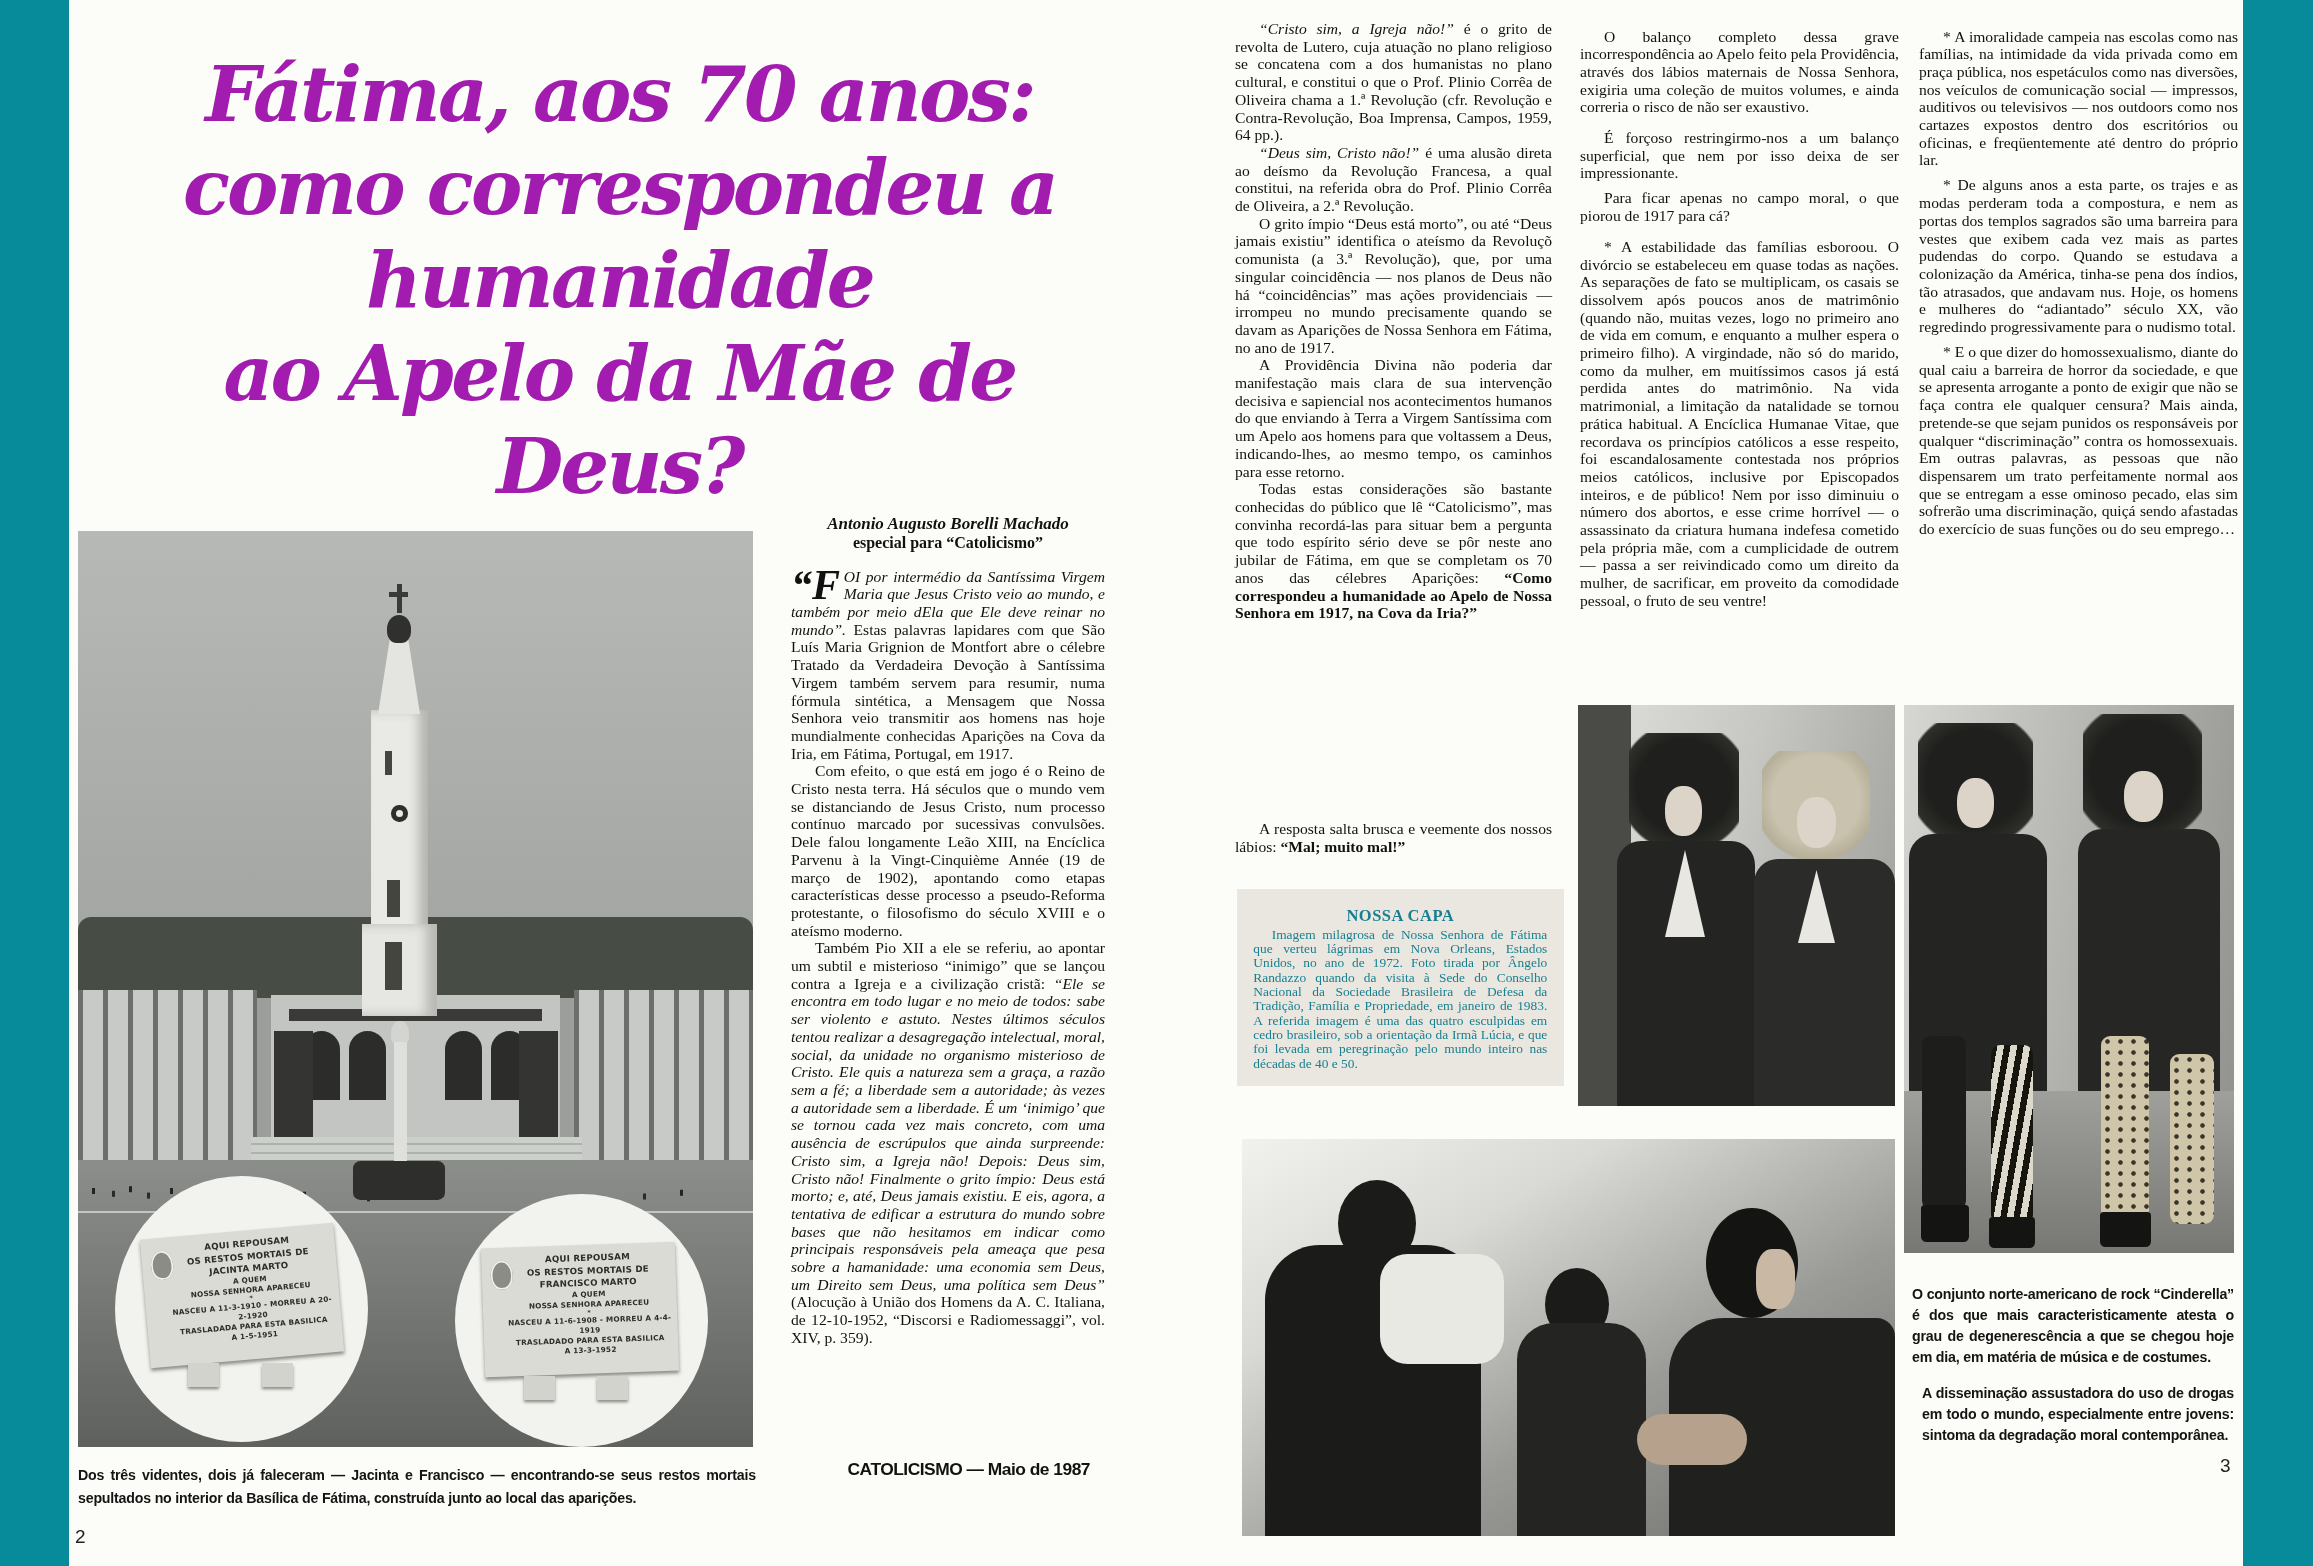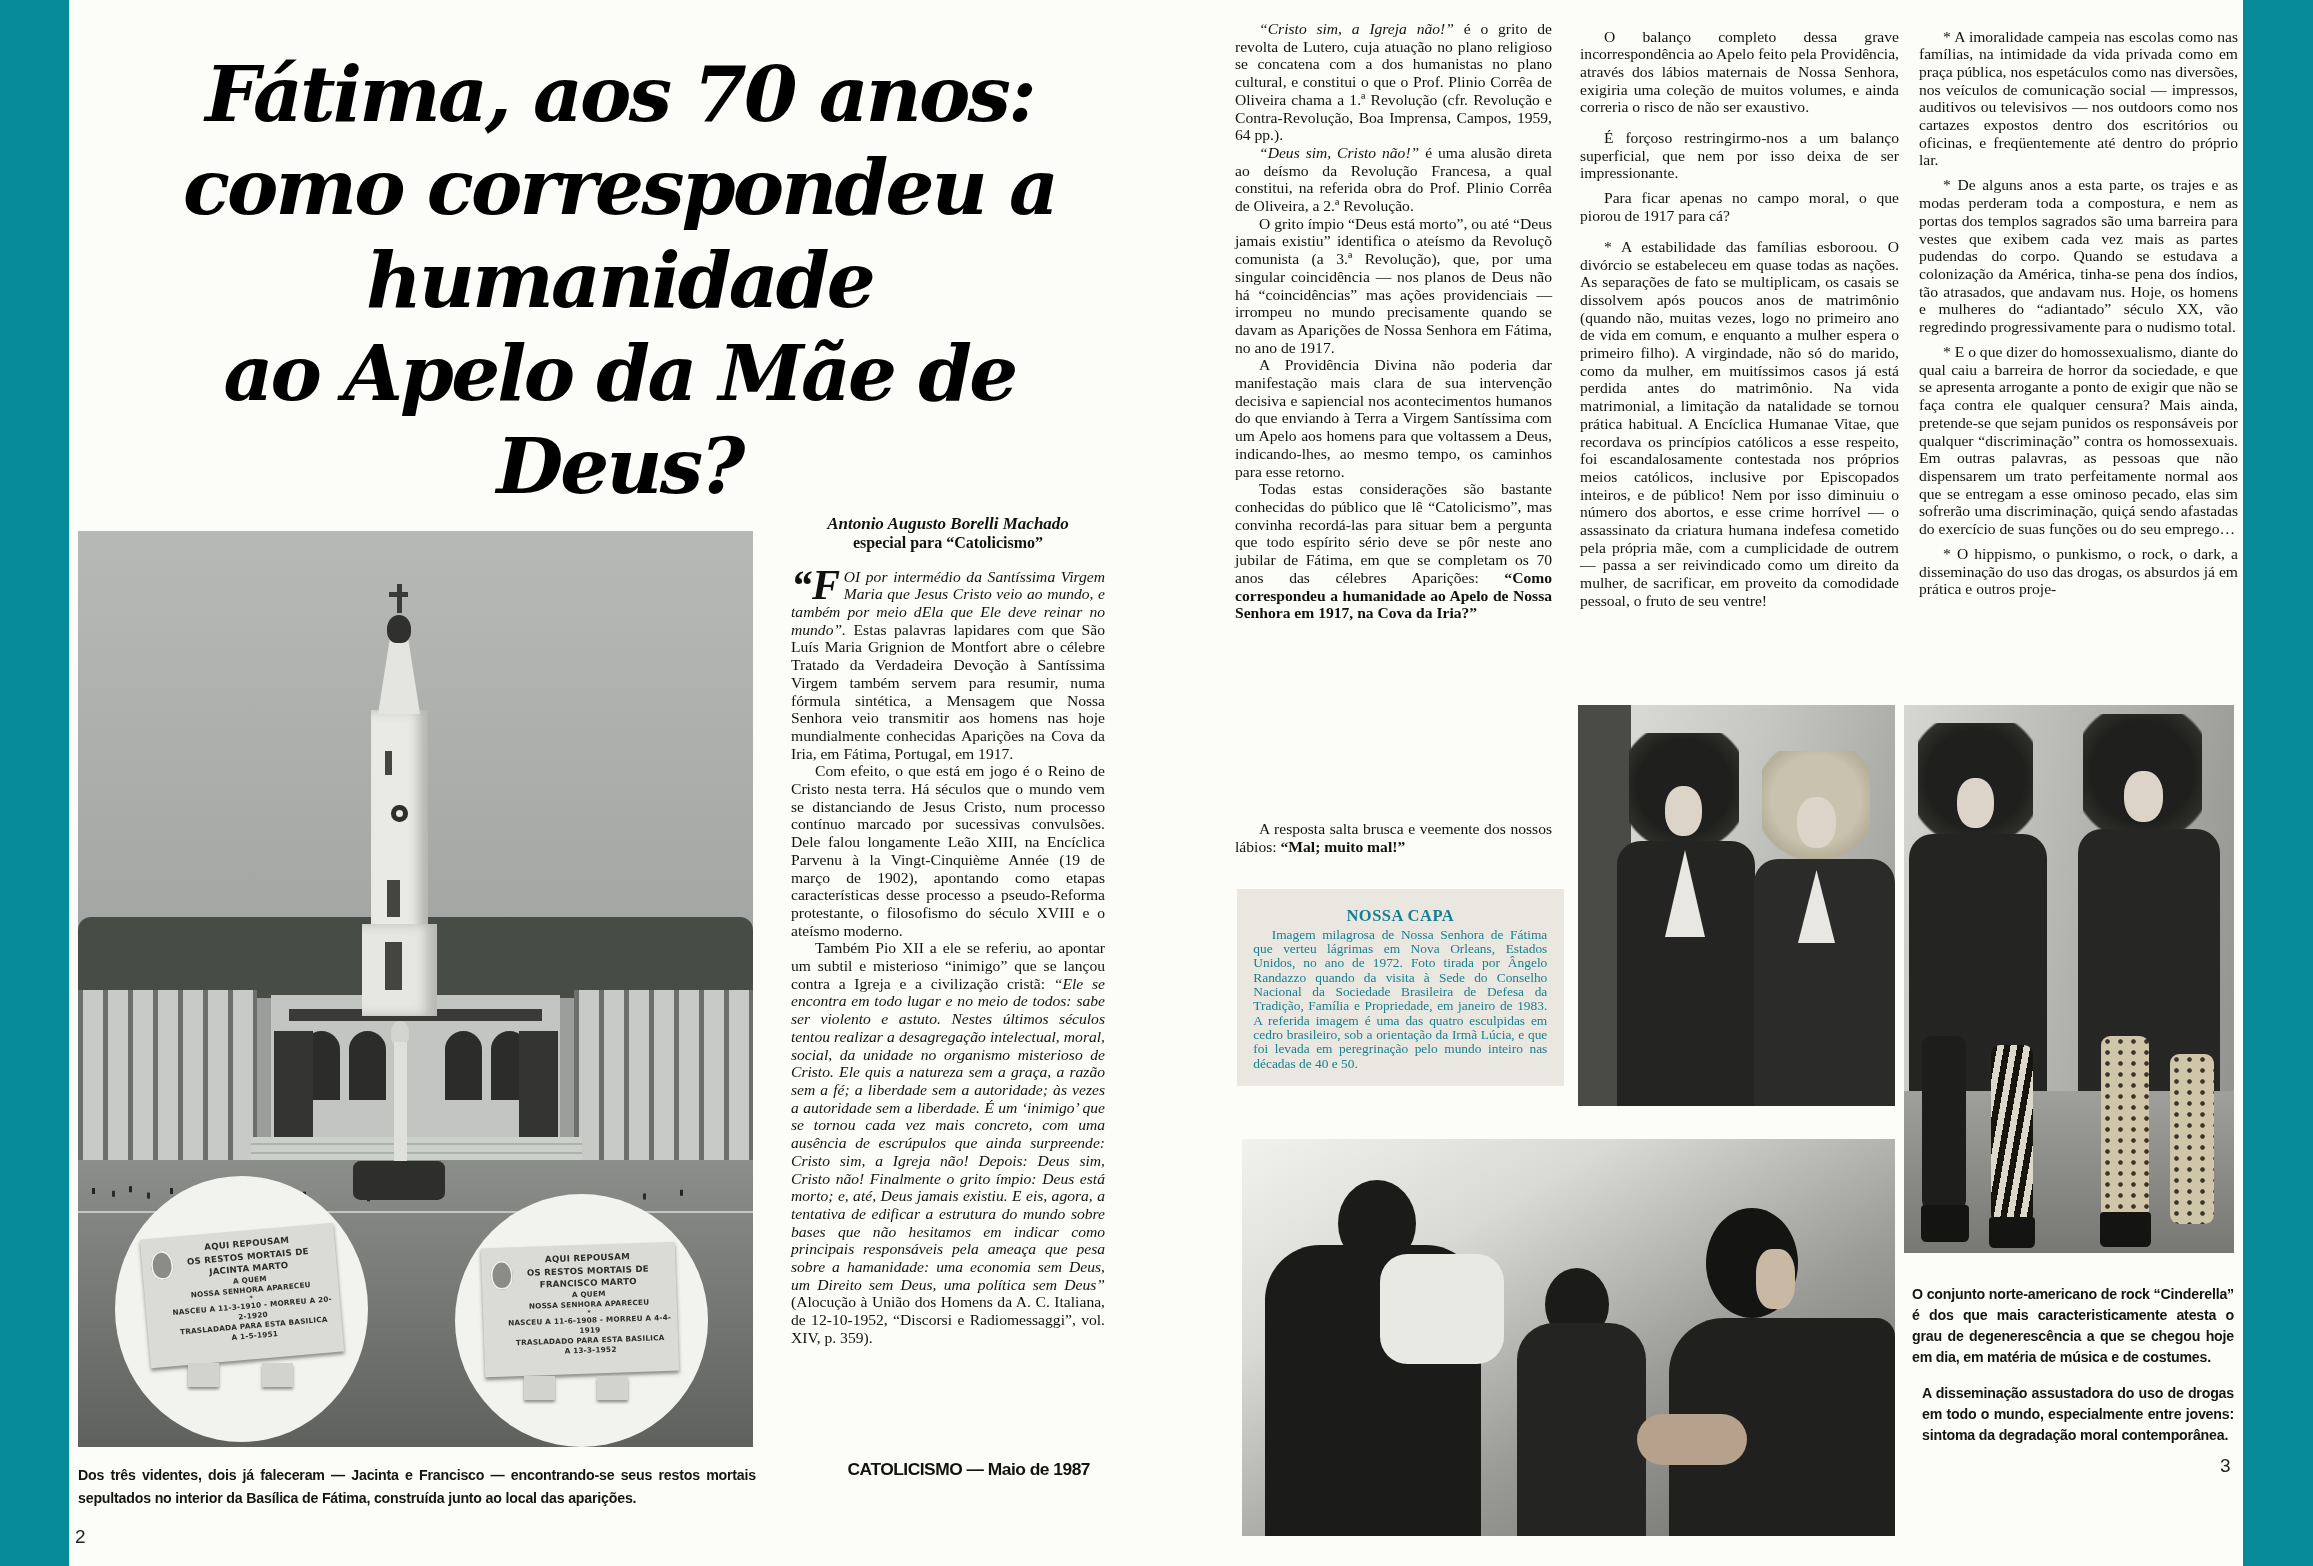--- a/index.html
+++ b/index.html
@@ -6,21 +6,21 @@
   #spread{position:relative;width:2313px;height:1567px;background:#fcfcf8;overflow:hidden;
           font-family:"Liberation Serif",serif;color:#111;}
 
   
   .bar{position:absolute;top:0;height:1567px;background:#078b9a;}
   .bar-left{left:0;width:69px;}
   .bar-right{left:2243px;width:70px;}
 
   
   .headline{position:absolute;left:156px;top:48px;width:927px;text-align:center;
-    color:#000000;font-family:"DejaVu Serif",serif;font-style:italic;font-weight:bold;
+    color:#a21caf;font-family:"DejaVu Serif",serif;font-style:italic;font-weight:bold;
     font-size:77px;line-height:93px;letter-spacing:-2.8px;}
 
   
   .col{position:absolute;width:317px;font-size:15.6px;line-height:17.7px;text-align:justify;}
   .col p{margin:0;text-indent:24px;}
   .gap8{margin-top:7.3px!important;}  .gap14{margin-top:13px!important;}
   .ital{font-style:italic;margin-top:17px;}
   .boldtxt{font-weight:bold;}
   .boldital{font-weight:bold;}
 
@@ -264,21 +264,20 @@
     <p>O balanço completo dessa grave incorrespondência ao Apelo feito pela Providência, através dos lábios maternais de Nossa Senhora, exigiria uma coleção de muitos volumes, e ainda correria o risco de não ser exaustivo.</p>
     <p class="gap14">É forçoso restringirmo-nos a um balanço superficial, que nem por isso deixa de ser impressionante.</p>
     <p class="gap8">Para ficar apenas no campo moral, o que piorou de 1917 para cá?</p>
     <p class="gap14">* A estabilidade das famílias esboroou. O divórcio se estabeleceu em quase todas as nações. As separações de fato se multiplicam, os casais se dissolvem após poucos anos de matrimônio (quando não, muitas vezes, logo no primeiro ano de vida em comum, e enquanto a mulher espera o primeiro filho). A virgindade, não só do marido, como da mulher, em muitíssimos casos já está perdida antes do matrimônio. Na vida matrimonial, a limitação da natalidade se tornou prática habitual. A Encíclica Humanae Vitae, que recordava os princípios católicos a esse respeito, foi escandalosamente contestada nos próprios meios católicos, inclusive por Episcopados inteiros, e de público! Nem por isso diminuiu o número dos abortos, e esse crime horrível — o assassinato da criatura humana indefesa cometido pela própria mãe, com a cumplicidade de outrem — passa a ser reivindicado como um direito da mulher, de sacrificar, em proveito da comodidade pessoal, o fruto de seu ventre!</p>
   </div>
 
   <div class="col" style="left:1919px;top:27.5px;width:319px;">
     <p>* A imoralidade campeia nas escolas como nas famílias, na intimidade da vida privada como em praça pública, nos espetáculos como nas diversões, nos veículos de comunicação social — impressos, auditivos ou televisivos — nos outdoors como nos cartazes expostos dentro dos escritórios ou oficinas, e freqüentemente até dentro do próprio lar.</p>
     <p class="gap8">* De alguns anos a esta parte, os trajes e as modas perderam toda a compostura, e nem as portas dos templos sagrados são uma barreira para vestes que exibem cada vez mais as partes pudendas do corpo. Quando se estudava a colonização da América, tinha-se pena dos índios, tão atrasados, que andavam nus. Hoje, os homens e mulheres do “adiantado” século XX, vão regredindo progressivamente para o nudismo total.</p>
     <p class="gap8">* E o que dizer do homossexualismo, diante do qual caiu a barreira de horror da sociedade, e que se apresenta arrogante a ponto de exigir que não se faça contra ele qualquer censura? Mais ainda, pretende-se que sejam punidos os responsáveis por qualquer “discriminação” contra os homossexuais. Em outras palavras, as pessoas que não dispensarem um trato perfeitamente normal aos que se entregam a esse ominoso pecado, elas sim sofrerão uma discriminação, quiçá sendo afastadas do exercício de suas funções ou do seu emprego…</p>
-    <p class="gap8">* O hippismo, o punkismo, o rock, o dark, a disseminação do uso das drogas, os absurdos já em prática e outros proje-</p>
   </div>
 
   <div class="photo" id="ph-band-l">
     <div class="doorway"></div>
     <div class="hair" style="left:51px;top:27.5px;width:110px;height:119px;"></div>
     <div class="face" style="left:87px;top:81px;width:37px;height:50px;"></div>
     <div class="torso" style="left:39px;top:136px;width:138px;height:265px;"></div>
     <div class="shirt" style="left:87px;top:145px;width:40px;height:87px;"></div>
     <div class="hair blonde" style="left:184px;top:46px;width:108px;height:108px;"></div>
     <div class="face" style="left:219px;top:92px;width:39px;height:51px;"></div>

